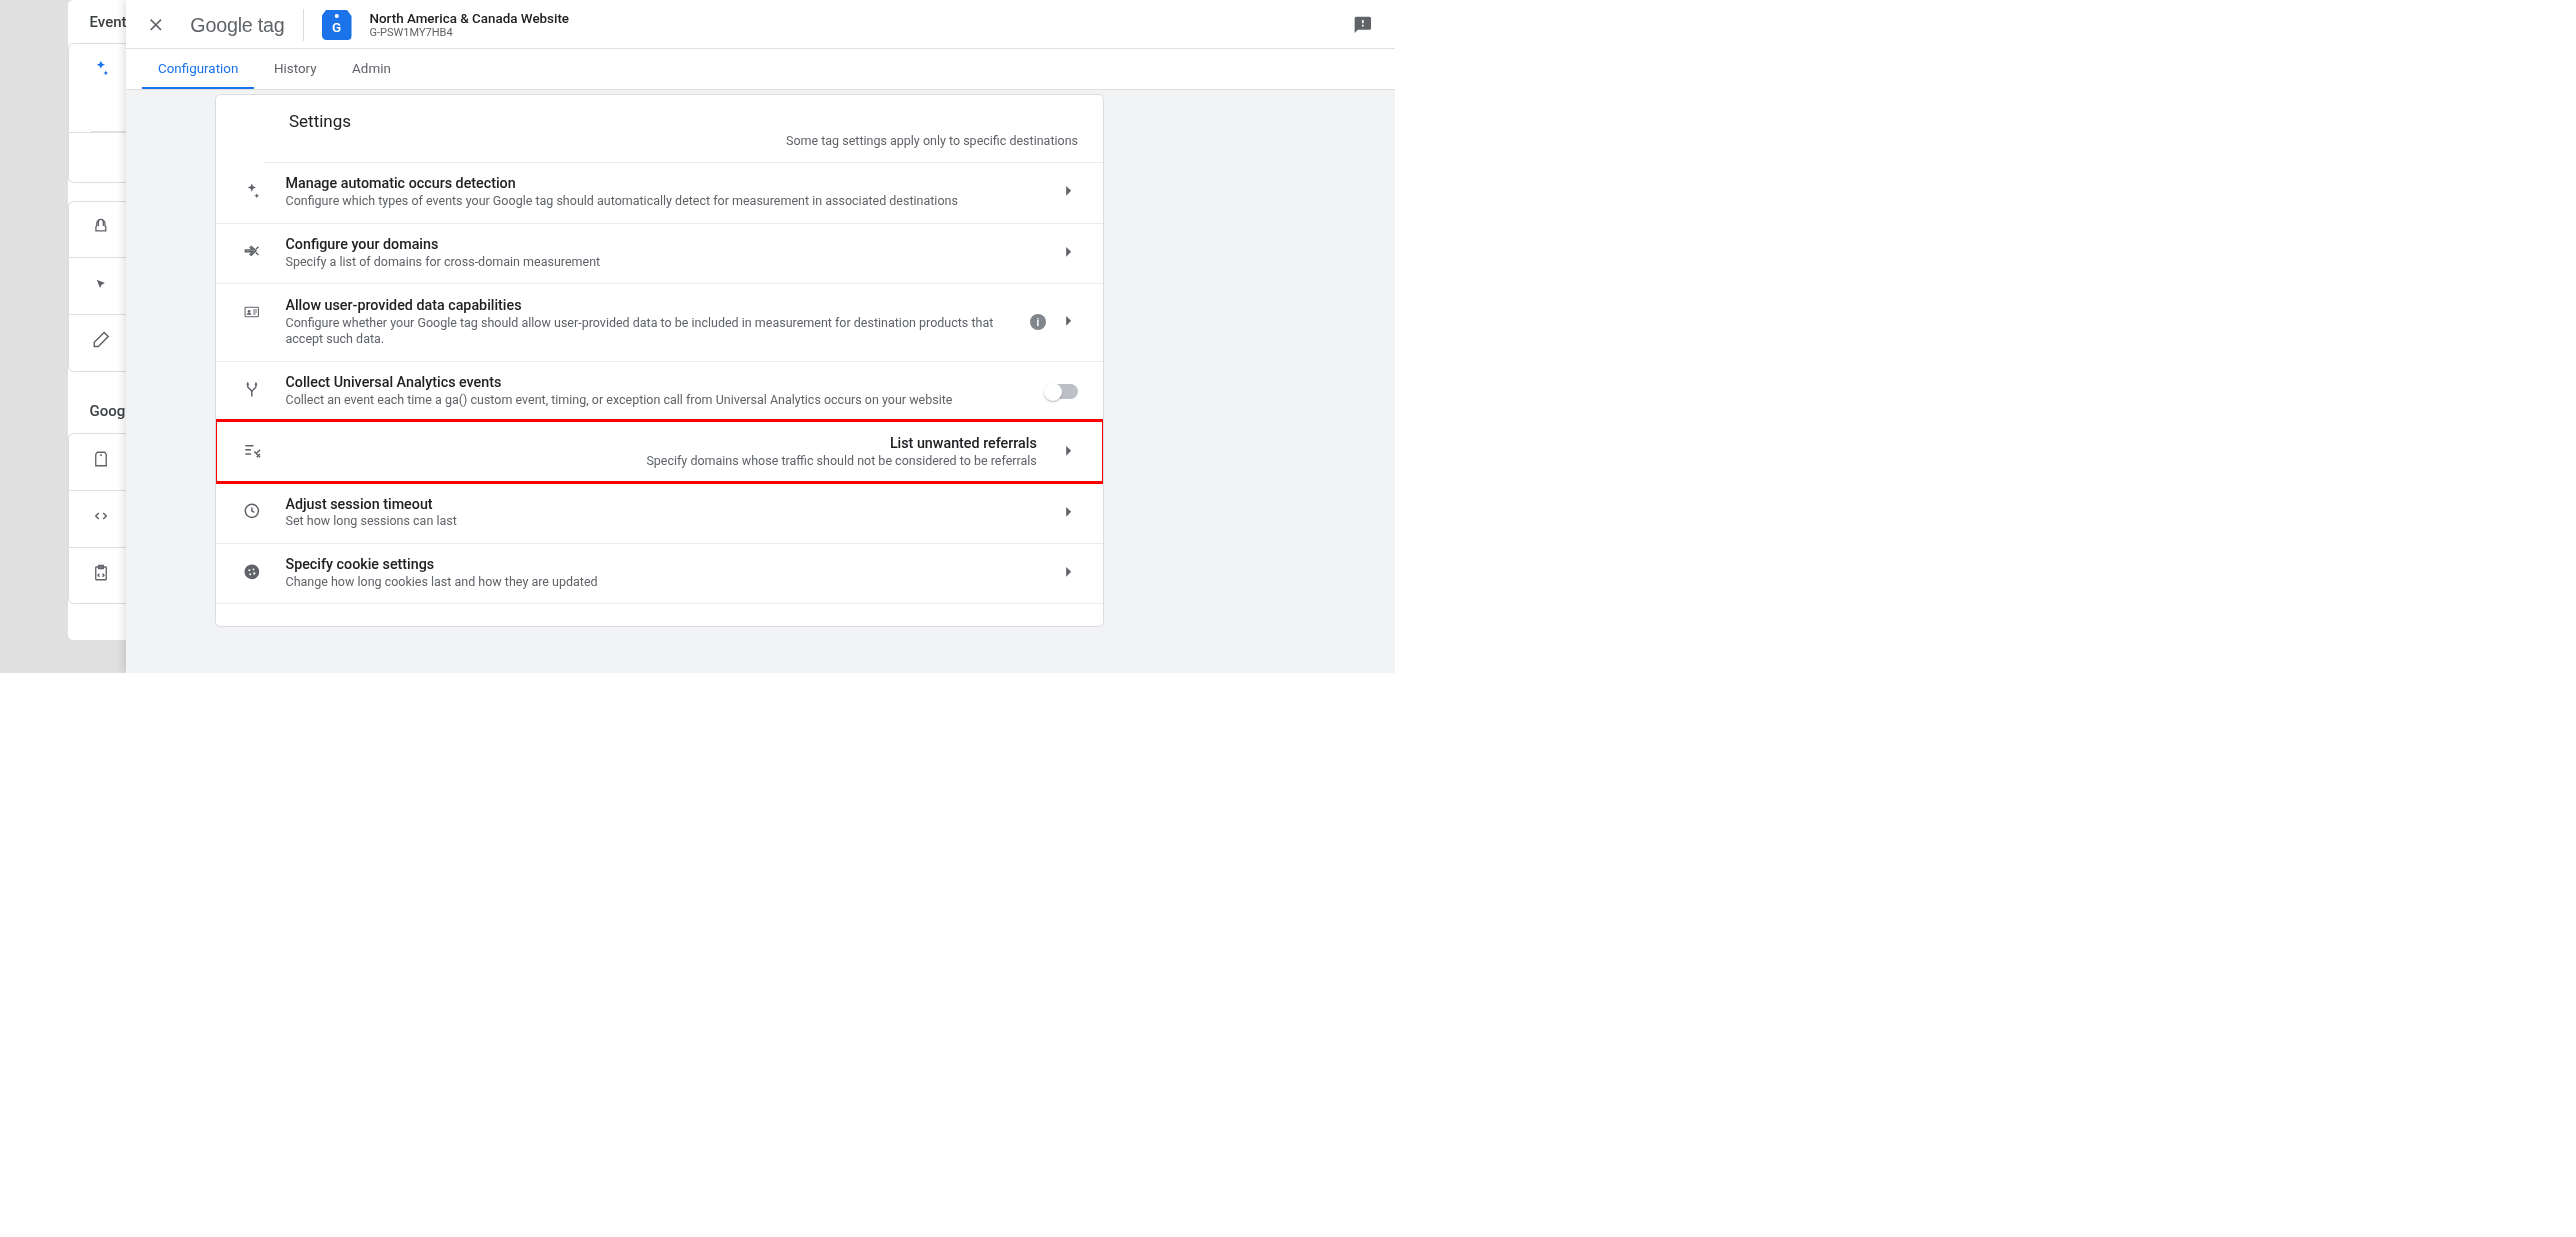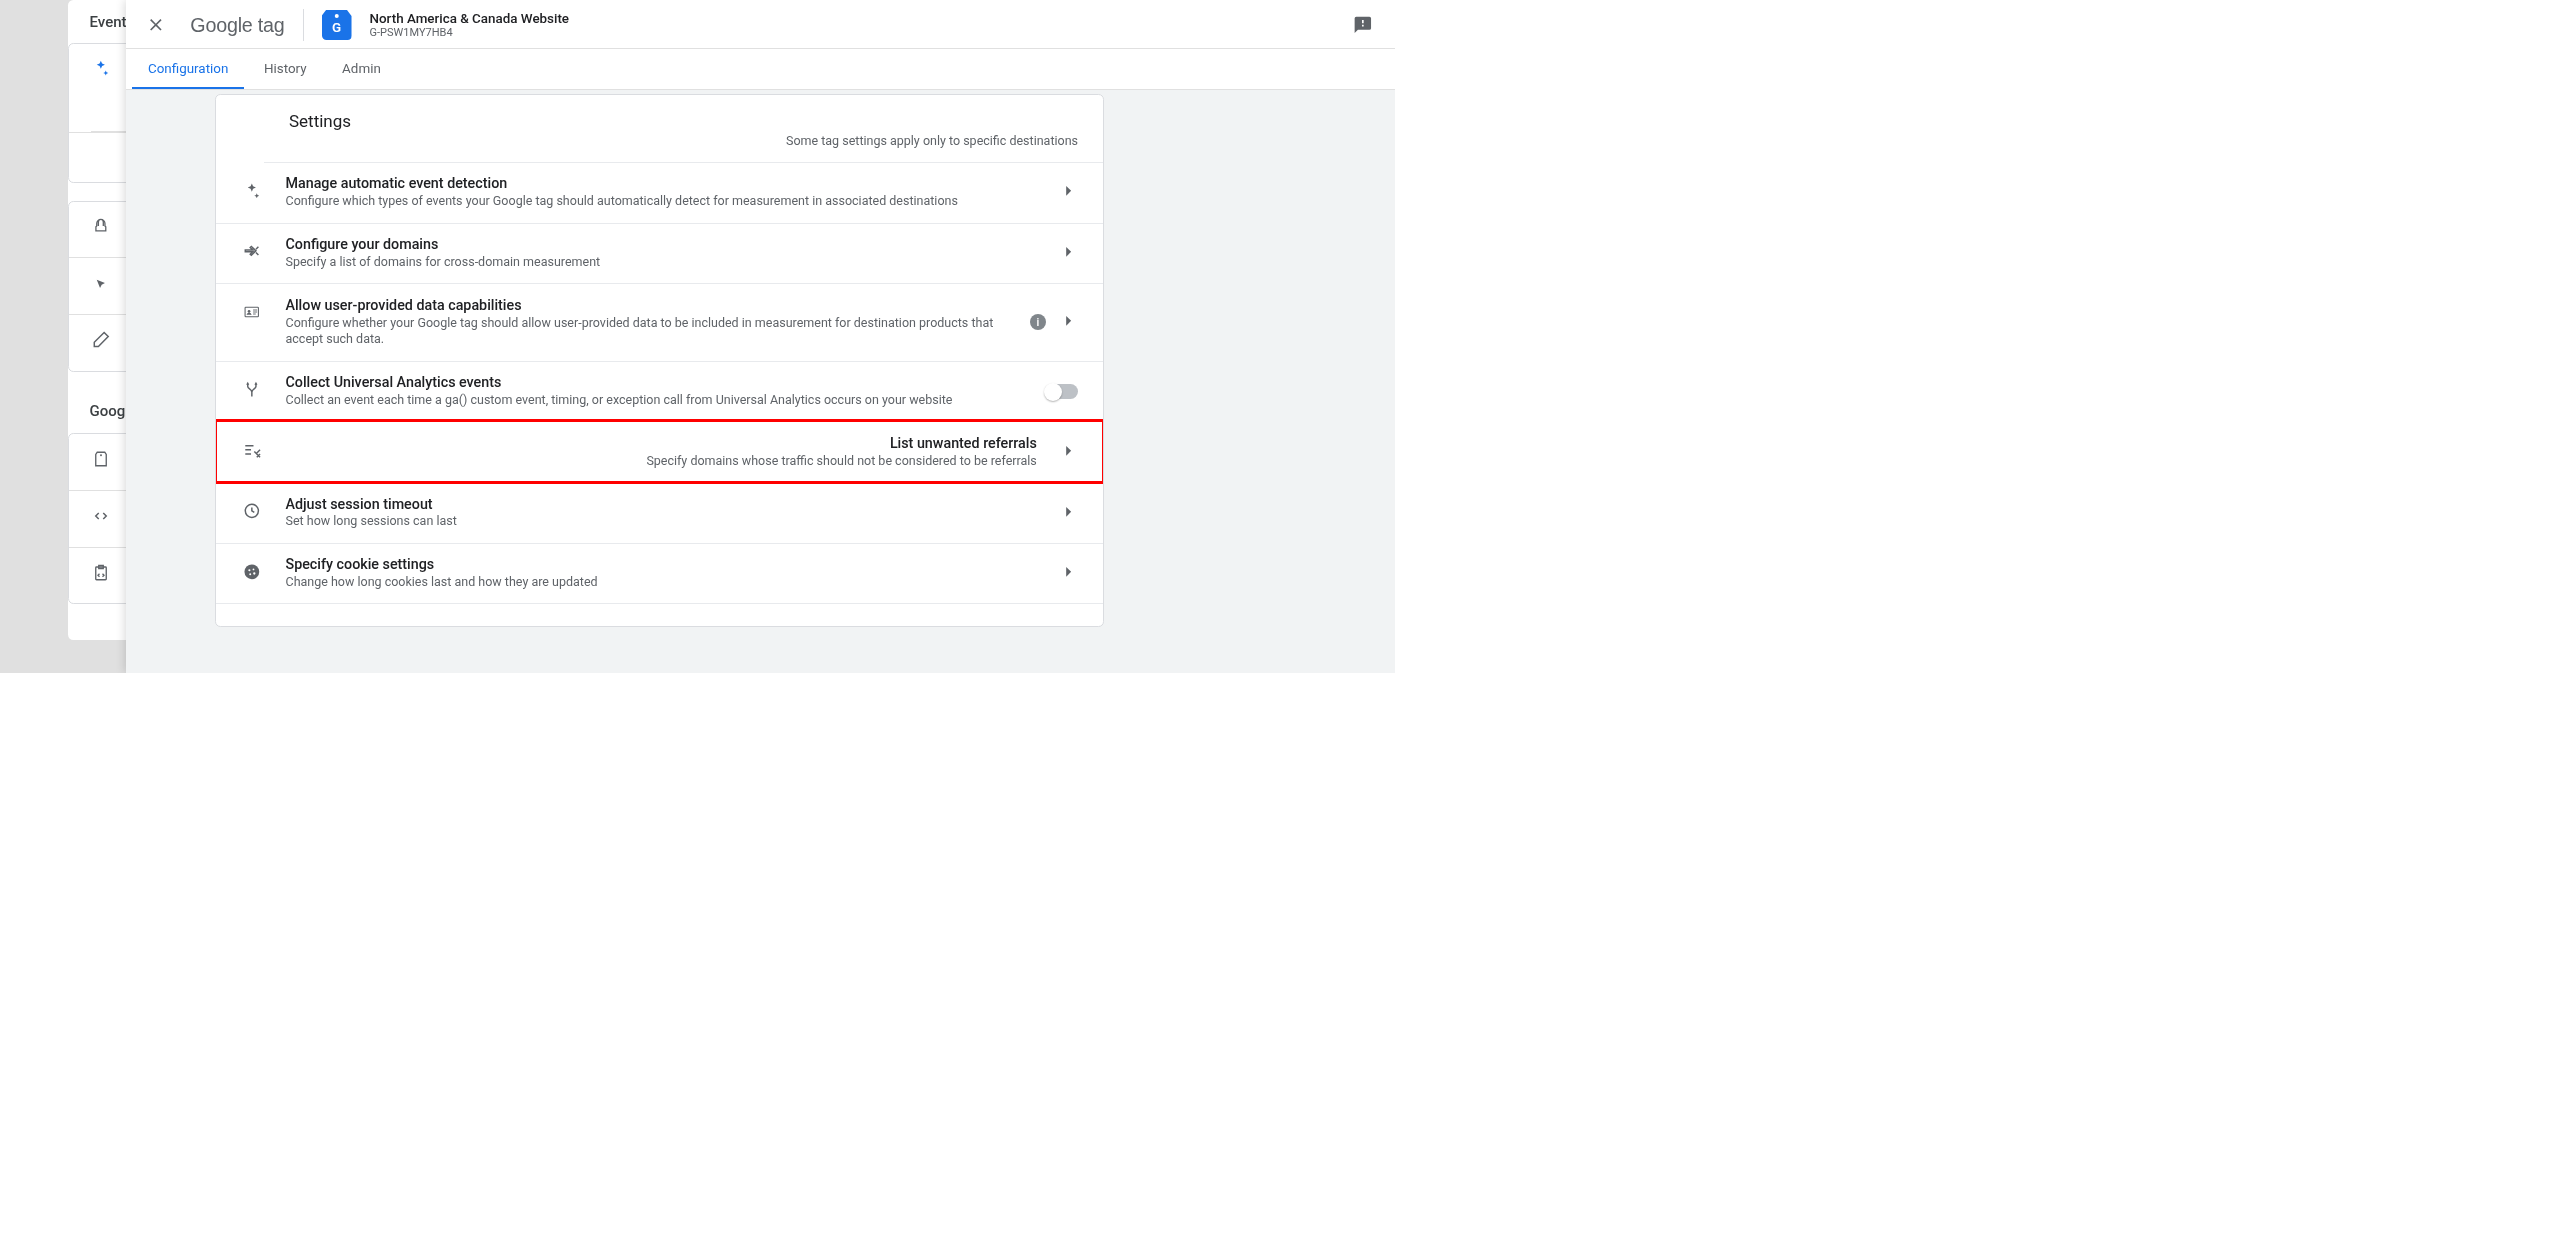--- a/index.html
+++ b/index.html
@@ -123,21 +123,21 @@
     margin-left:auto;
     width:25px; height:25px;
     color:#5f6368;
     display:flex; align-items:center; justify-content:center;
     cursor:pointer;
   }
 
   .tabs {
     display:flex;
     gap: 3.6px;
-    padding: 0 6px;
+    padding: 0 16px;
     border-bottom:0.9px solid #e0e0e0;
     height:41px;
     align-items:stretch;
   }
   .tab {
     padding: 0 16px;
     display:flex; align-items:center;
     font-size:13.4px;
     color:#5f6368;
     cursor:pointer;
@@ -363,21 +363,21 @@
         <div class="s">Some tag settings apply only to specific destinations</div>
       </div>
       <div id="rows-container">
           <div class="srow">
             <span class="icon">
               <svg viewBox="0 0 24 24" width="19.7" height="19.7" fill="#5f6368">
                 <path d="M12 3l1.5 3.5L17 8l-3.5 1.5L12 13l-1.5-3.5L7 8l3.5-1.5z M18 15l.9 2.1L21 18l-2.1.9L18 21l-.9-2.1L15 18l2.1-.9z"></path>
               </svg>
             </span>
             <div class="text">
-              <div class="ttl">Manage automatic event detection</div>
+              <div class="ttl">Manage automatic occurs detection</div>
               <div class="sub">Configure which types of events your Google tag should automatically detect for measurement in associated destinations</div>
             </div>
             <div class="rhs">
               <span class="chev"><svg viewBox="0 0 24 24" width="19.7" height="19.7" fill="#5f6368">
                   <path d="M10 6l6 6-6 6z"></path>
                 </svg></span>
             </div>
           </div>
           <div class="srow">
             <span class="icon">

